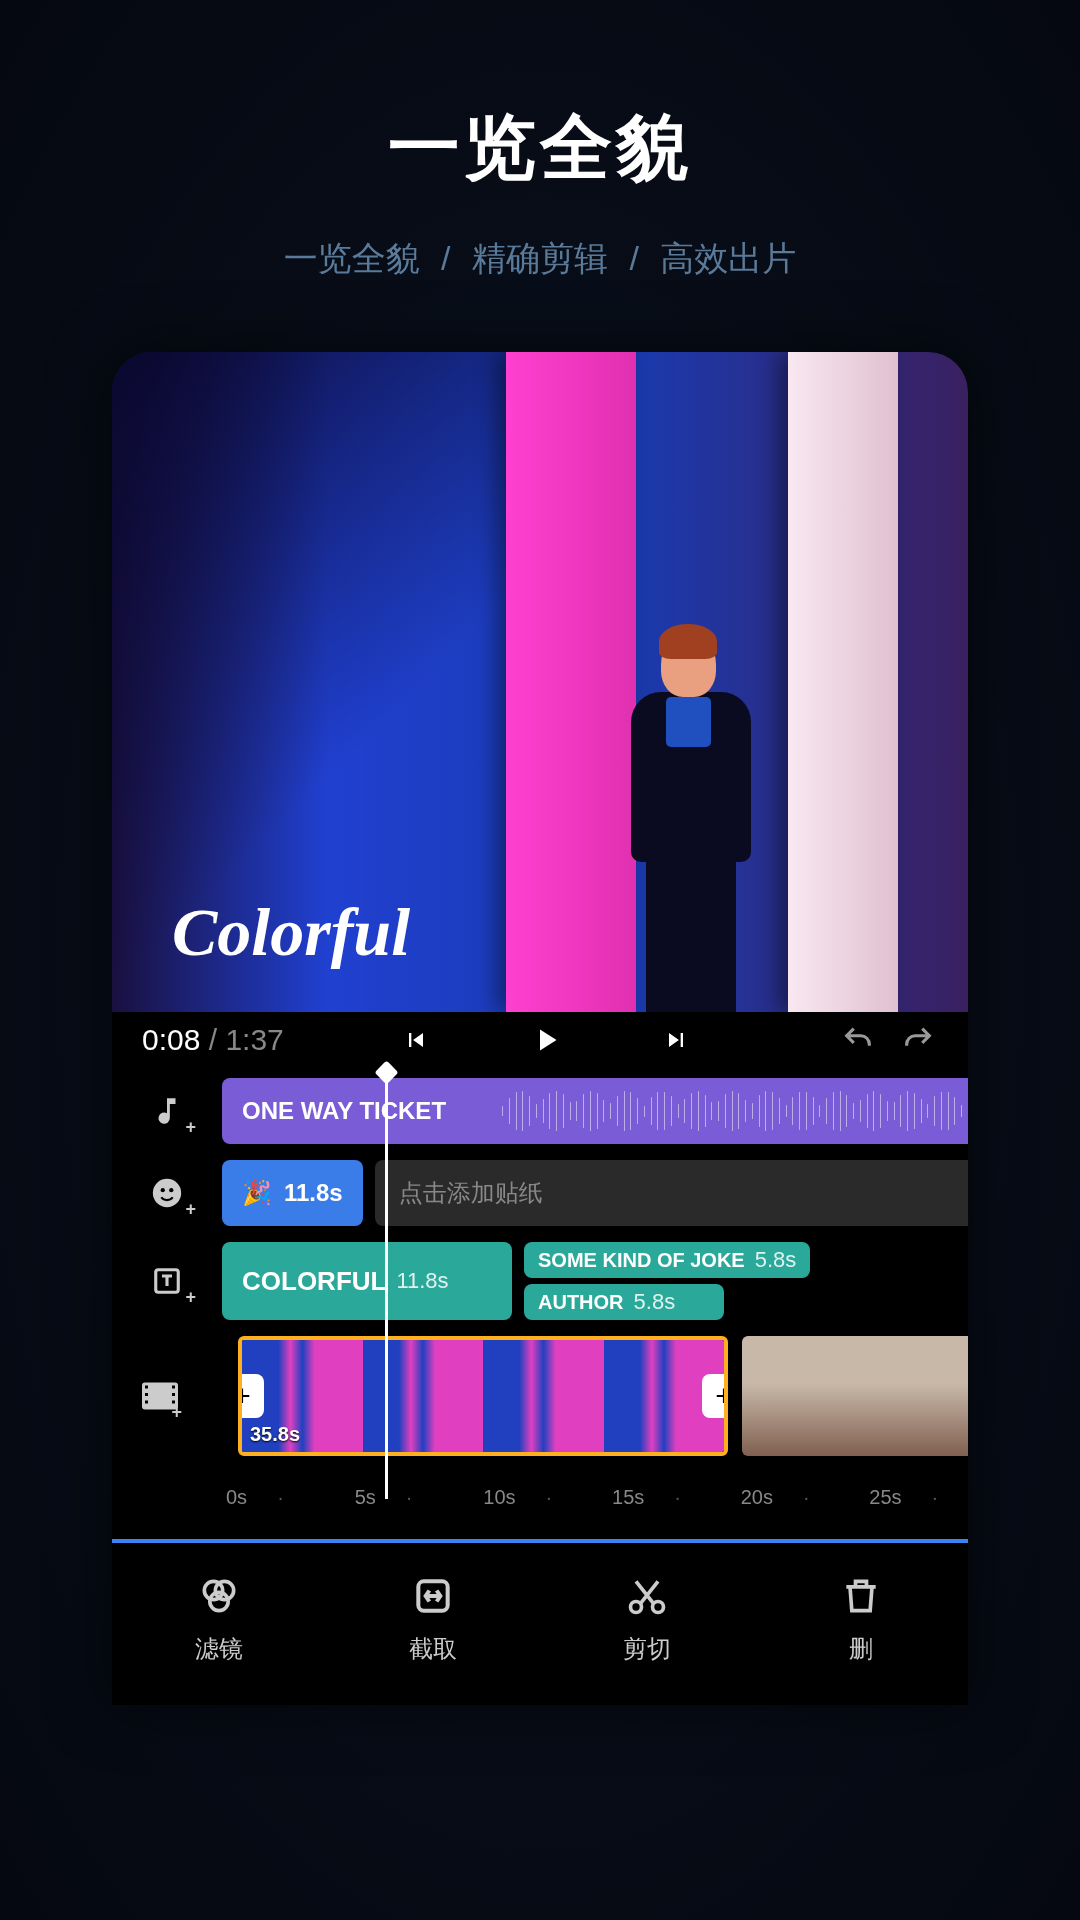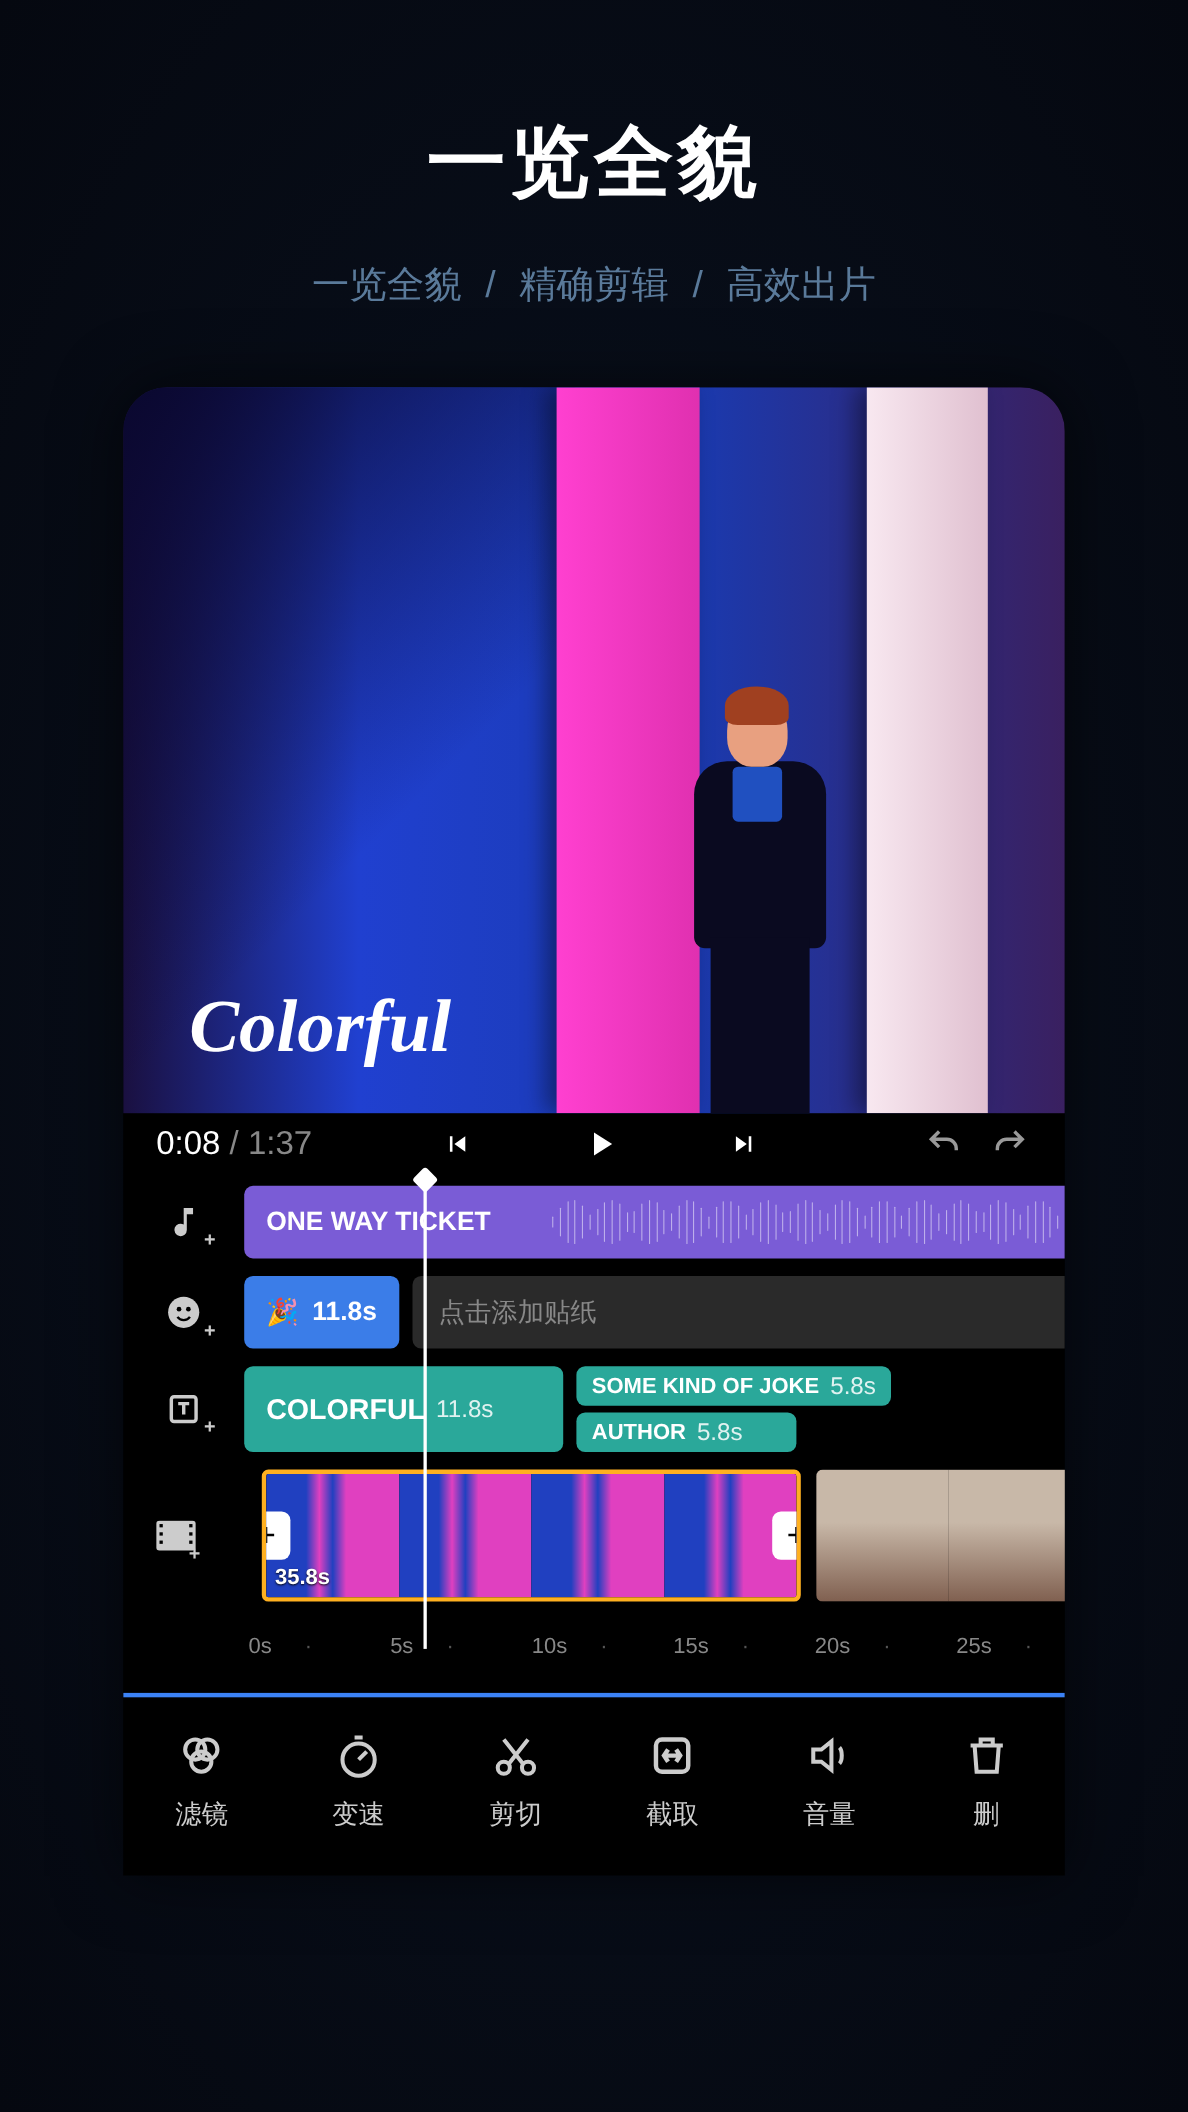--- a/index.html
+++ b/index.html
@@ -572,56 +572,39 @@
             <svg width="44" height="44" viewBox="0 0 24 24" fill="none" stroke="#ccc" stroke-width="2">
               <circle cx="9" cy="9" r="5"></circle>
               <circle cx="15" cy="9" r="5"></circle>
               <circle cx="12" cy="15" r="5"></circle>
             </svg>
           </div>
           <div class="tool-label">滤镜</div>
         </div>
         <div class="tool">
           <div class="tool-icon">
-            <svg width="44" height="44" viewBox="0 0 24 24" fill="none" stroke="#ccc" stroke-width="2">
-              <circle cx="12" cy="14" r="8"></circle>
-              <path d="M12 14l4-4M10 3h4"></path>
-            </svg>
-          </div>
-          <div class="tool-label">变速</div>
+            <svg width="44" height="44" viewBox="0 0 24 24" fill="none" stroke="#ccc" stroke-width="2.2">
+              <rect x="4" y="4" width="16" height="16" rx="3"></rect>
+              <path d="M9 12h6M10 9l-2 3 2 3M14 9l2 3-2 3"></path>
+            </svg>
+          </div>
+          <div class="tool-label">截取</div>
         </div>
         <div class="tool">
           <div class="tool-icon">
             <svg width="44" height="44" viewBox="0 0 24 24" fill="none" stroke="#ccc" stroke-width="2">
               <circle cx="6" cy="18" r="3"></circle>
               <circle cx="18" cy="18" r="3"></circle>
               <path d="M8.5 16L18 4M15.5 16L6 4"></path>
             </svg>
           </div>
           <div class="tool-label">剪切</div>
         </div>
         <div class="tool">
           <div class="tool-icon">
-            <svg width="44" height="44" viewBox="0 0 24 24" fill="none" stroke="#ccc" stroke-width="2.2">
-              <rect x="4" y="4" width="16" height="16" rx="3"></rect>
-              <path d="M9 12h6M10 9l-2 3 2 3M14 9l2 3-2 3"></path>
-            </svg>
-          </div>
-          <div class="tool-label">截取</div>
-        </div>
-        <div class="tool">
-          <div class="tool-icon">
-            <svg width="44" height="44" viewBox="0 0 24 24" fill="none" stroke="#ccc" stroke-width="2">
-              <path d="M4 9v6h4l5 4V5L8 9H4zM17 8c1.5 1.5 1.5 6.5 0 8"></path>
-            </svg>
-          </div>
-          <div class="tool-label">音量</div>
-        </div>
-        <div class="tool">
-          <div class="tool-icon">
             <svg width="44" height="44" viewBox="0 0 24 24" fill="none" stroke="#ccc" stroke-width="2">
               <path d="M4 7h16M9 7V4h6v3M6 7l1 13h10l1-13"></path>
             </svg>
           </div>
           <div class="tool-label">删</div>
         </div>
       </div>
 
   </div>
 </div>

